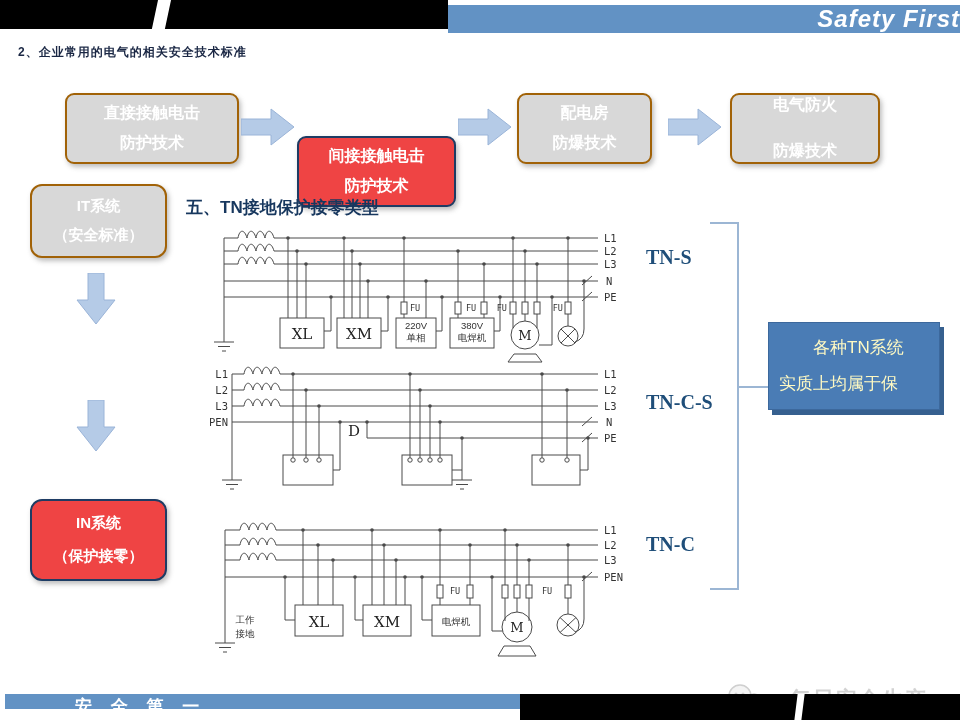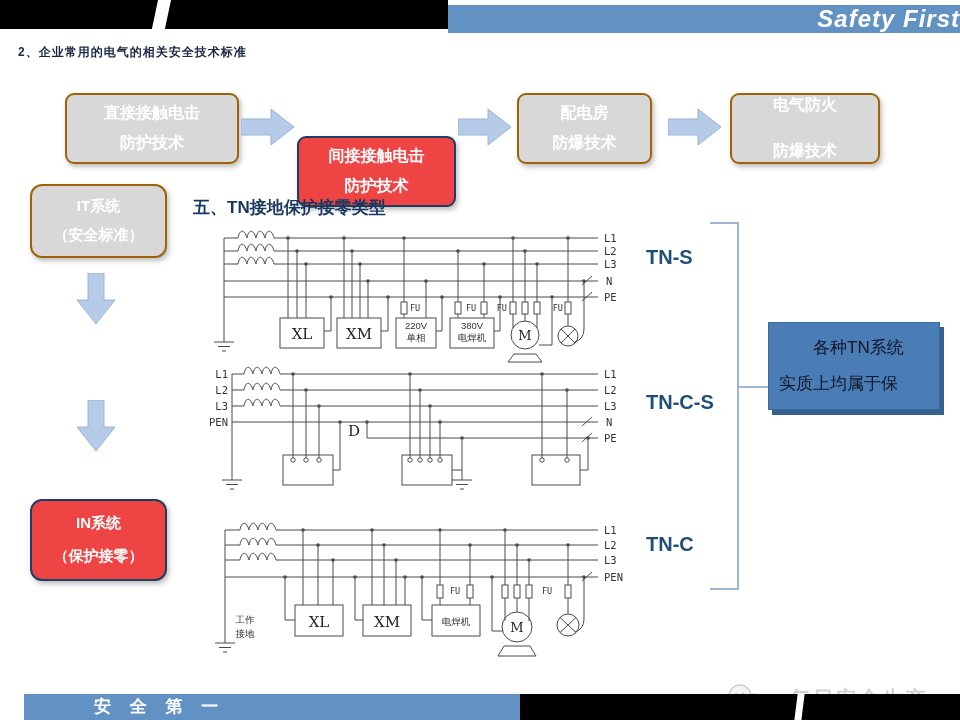--- a/index.html
+++ b/index.html
@@ -13,27 +13,27 @@
          padding-right:68px;line-height:28px;letter-spacing:1px;font-family:"Liberation Sans",sans-serif;}
   .whitegap{background:#fff;}
   .page-title{color:#1a2744;font-weight:bold;font-size:12px;letter-spacing:1px;}
   
   .fbox{border-radius:9px;border:2px solid #a16207;background:#d8d8d8;color:#fff;font-weight:bold;
         text-align:center;box-shadow:2px 3px 5px rgba(110,110,110,.45);
         display:flex;flex-direction:column;justify-content:space-evenly;font-size:16px;}
   .fbox.active{background:#ef4444;border-color:#1e3c64;margin-top:43px;}
   .sbox{border-radius:12px;font-size:15px;}
   .section-heading{color:#17375e;font-weight:bold;font-size:17px;}
-  .tn-label{color:#1f4e79;font-weight:bold;font-size:20px;font-family:Liberation Sans, sans-serif;}
+  .tn-label{color:#1f4e79;font-weight:bold;font-size:20px;font-family:Liberation Serif, serif;}
   
   .bracket{border-top:2px solid #9cb6d4;border-right:2px solid #9cb6d4;border-bottom:2px solid #9cb6d4;}
   .bracket-tick{background:#9cb6d4;}
   
   .note{background:#4a7cb5;border:1px solid #3c689c;box-shadow:4px 5px 0 #36608f;
-        color:#0f172a;font-size:17px;padding:7px 10px;}
+        color:#fef9c3;font-size:17px;padding:7px 10px;}
   .note div{line-height:36px;}
   .note .indent{text-indent:2em;}
   
   .ct{font-family:"DejaVu Sans Mono","Liberation Mono",monospace;font-size:10.5px;fill:#333;}
   .cts{font-family:"DejaVu Serif","Liberation Serif",serif;font-size:15px;fill:#222;}
   .ctm{font-family:"DejaVu Serif","Liberation Serif",serif;font-size:13px;fill:#222;}
   .ctc{font-family:"Liberation Sans",sans-serif;font-size:9.5px;fill:#333;}
   .ctf{font-family:"DejaVu Sans Mono","Liberation Mono",monospace;font-size:8.5px;fill:#333;}
   .wire{stroke:#4a4a4a;stroke-width:1;fill:none;}
   .fuse{stroke:#4a4a4a;stroke-width:1;fill:#fff;}
@@ -88,21 +88,21 @@
     <polygon points="13,0 29,0 29,27 40,27 21,51 2,27 13,27" fill="#b5cbe7" stroke="#9ab4d8" stroke-width="1"></polygon>
   </svg>
   <svg class="abs" style="left:75px;top:400px;" width="42" height="52" viewBox="0 0 42 52">
     <polygon points="13,0 29,0 29,27 40,27 21,51 2,27 13,27" fill="#b5cbe7" stroke="#9ab4d8" stroke-width="1"></polygon>
   </svg>
   <div class="abs fbox sbox active" style="left:30px;top:456px;width:133px;height:78px;">
     <span>IN系统</span>
     <span>（保护接零）</span>
   </div>
 
-  <div class="abs section-heading" style="left:186px;top:196px;margin-left:7px;">五、TN接地保护接零类型</div>
+  <div class="abs section-heading" style="left:186px;top:196px;">五、TN接地保护接零类型</div>
 
   <svg class="abs" style="left:200px;top:218px;" width="440" height="148" viewBox="0 0 440 148">
     <g class="wire">
       <path d="M24,20 V124 M14,124 H34 M18,128.5 H30 M22,133 H26"></path>
       <path d="M24,20 H38 M38,20 C39.5,11 44.5,11 47,20 C48.5,11 53.5,11 56,20 C57.5,11 62.5,11 65,20 C66.5,11 71.5,11 74,20 M74,20 H398"></path>
       <path d="M24,33 H38 M38,33 C39.5,24 44.5,24 47,33 C48.5,24 53.5,24 56,33 C57.5,24 62.5,24 65,33 C66.5,24 71.5,24 74,33 M74,33 H398"></path>
       <path d="M24,46 H38 M38,46 C39.5,37 44.5,37 47,46 C48.5,37 53.5,37 56,46 C57.5,37 62.5,37 65,46 C66.5,37 71.5,37 74,46 M74,46 H398"></path>
       <path d="M24,63 H398 M24,79 H398"></path>
       <path d="M382,67 L392,58 M382,83 L392,74"></path>
       <rect x="80" y="100" width="44" height="30"></rect>
@@ -308,19 +308,19 @@
       <circle cx="14" cy="13" r="11" fill="#f4f4f4" stroke="#cfcfcf" stroke-width="1.5"></circle>
       <circle cx="28" cy="19" r="8" fill="#f4f4f4" stroke="#cfcfcf" stroke-width="1.5"></circle>
       <circle cx="10" cy="11" r="1.5" fill="#cfcfcf"></circle>
         <circle cx="17" cy="11" r="1.5" fill="#cfcfcf"></circle>
       <circle cx="25" cy="17" r="1.2" fill="#cfcfcf"></circle>
         <circle cx="30" cy="17" r="1.2" fill="#cfcfcf"></circle>
       <path d="M12,24 L10,30 L17,25" fill="#f4f4f4" stroke="#cfcfcf" stroke-width="1"></path>
     </svg>
     <span>每日安全生产</span>
   </div>
-  <div class="abs bluebar slogan" style="left:24px;top:694px;width:512px;height:26px;">
+  <div class="abs bluebar slogan" style="left:5px;top:694px;width:512px;height:15px;">
     <span>安 全 第 一</span>
   </div>
   <div class="abs blackbar" style="left:520px;top:694px;width:440px;height:26px;"></div>
   <div class="abs whitegap" style="left:796px;top:694px;width:7px;height:26px;transform:skewX(-7deg);"></div>
 
 </div>
 
 </body></html>

